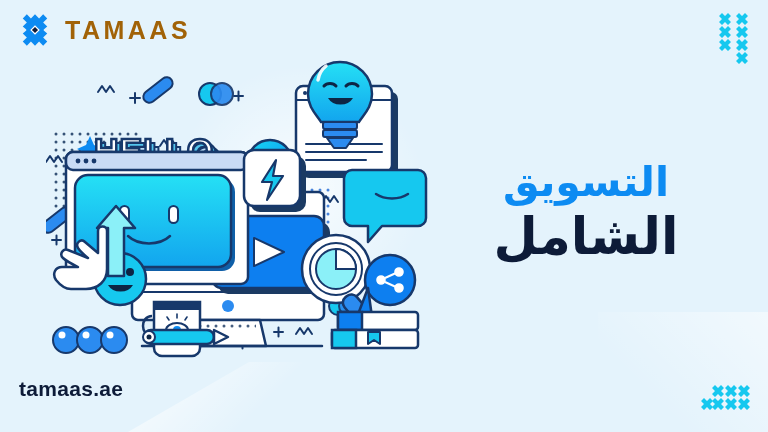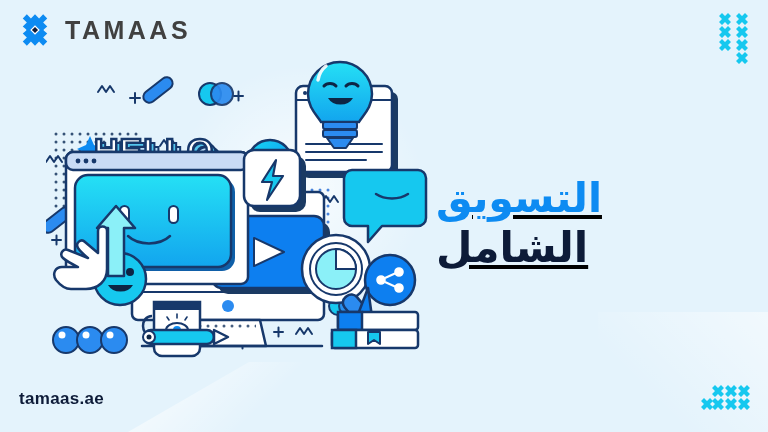--- a/index.html
+++ b/index.html
@@ -28,37 +28,37 @@
   }
   .wm-halo{
     position:absolute;left:170px;top:60px;width:260px;height:260px;border-radius:50%;
     background:radial-gradient(circle,rgba(255,255,255,.75) 0%,rgba(255,255,255,0) 68%);
     pointer-events:none;
   }
   
   .header{position:absolute;left:18px;top:13px;display:flex;align-items:center;gap:13px;}
   .logo-mark{width:34px;height:34px;display:block;}
   .logo-word{
-    font-size:25px;font-weight:bold;color:#404040;letter-spacing:3.5px;line-height:1;
+    font-size:25px;font-weight:bold;color:#a16207;letter-spacing:3.5px;line-height:1;
   }
   
   .headline{
-    position:absolute;right:32px;top:176px;width:300px;
-    text-align:left;direction:rtl;line-height:1.12;text-decoration:underline;
+    position:absolute;right:32px;top:160px;width:300px;
+    text-align:center;direction:rtl;line-height:1.12;
   }
   .headline .l1{
     display:block;font-size:41px;font-weight:bold;color:#0d8bf2;letter-spacing:0px;
   }
   .headline .l2{
-    display:block;font-size:42px;font-weight:bold;color:#0d1b38;margin-top:2px;
+    display:block;font-size:51px;font-weight:bold;color:#0d1b38;margin-top:2px;
   }
   
   .footer-url{
-    position:absolute;left:19px;bottom:23px;
-    font-size:17px;font-weight:bold;color:#0d1b38;letter-spacing:.3px;
+    position:absolute;left:19px;bottom:31px;
+    font-size:21px;font-weight:bold;color:#0d1b38;letter-spacing:.3px;
   }
   
   .dots{position:absolute;}
   .dots.tr{right:18px;top:12px;}
   .dots.br{right:18px;bottom:22px;}
   
   .illo{position:absolute;left:46px;top:44px;width:410px;height:320px;}
   .illo svg{display:block;width:100%;height:100%;}
 </style>
 </head>

